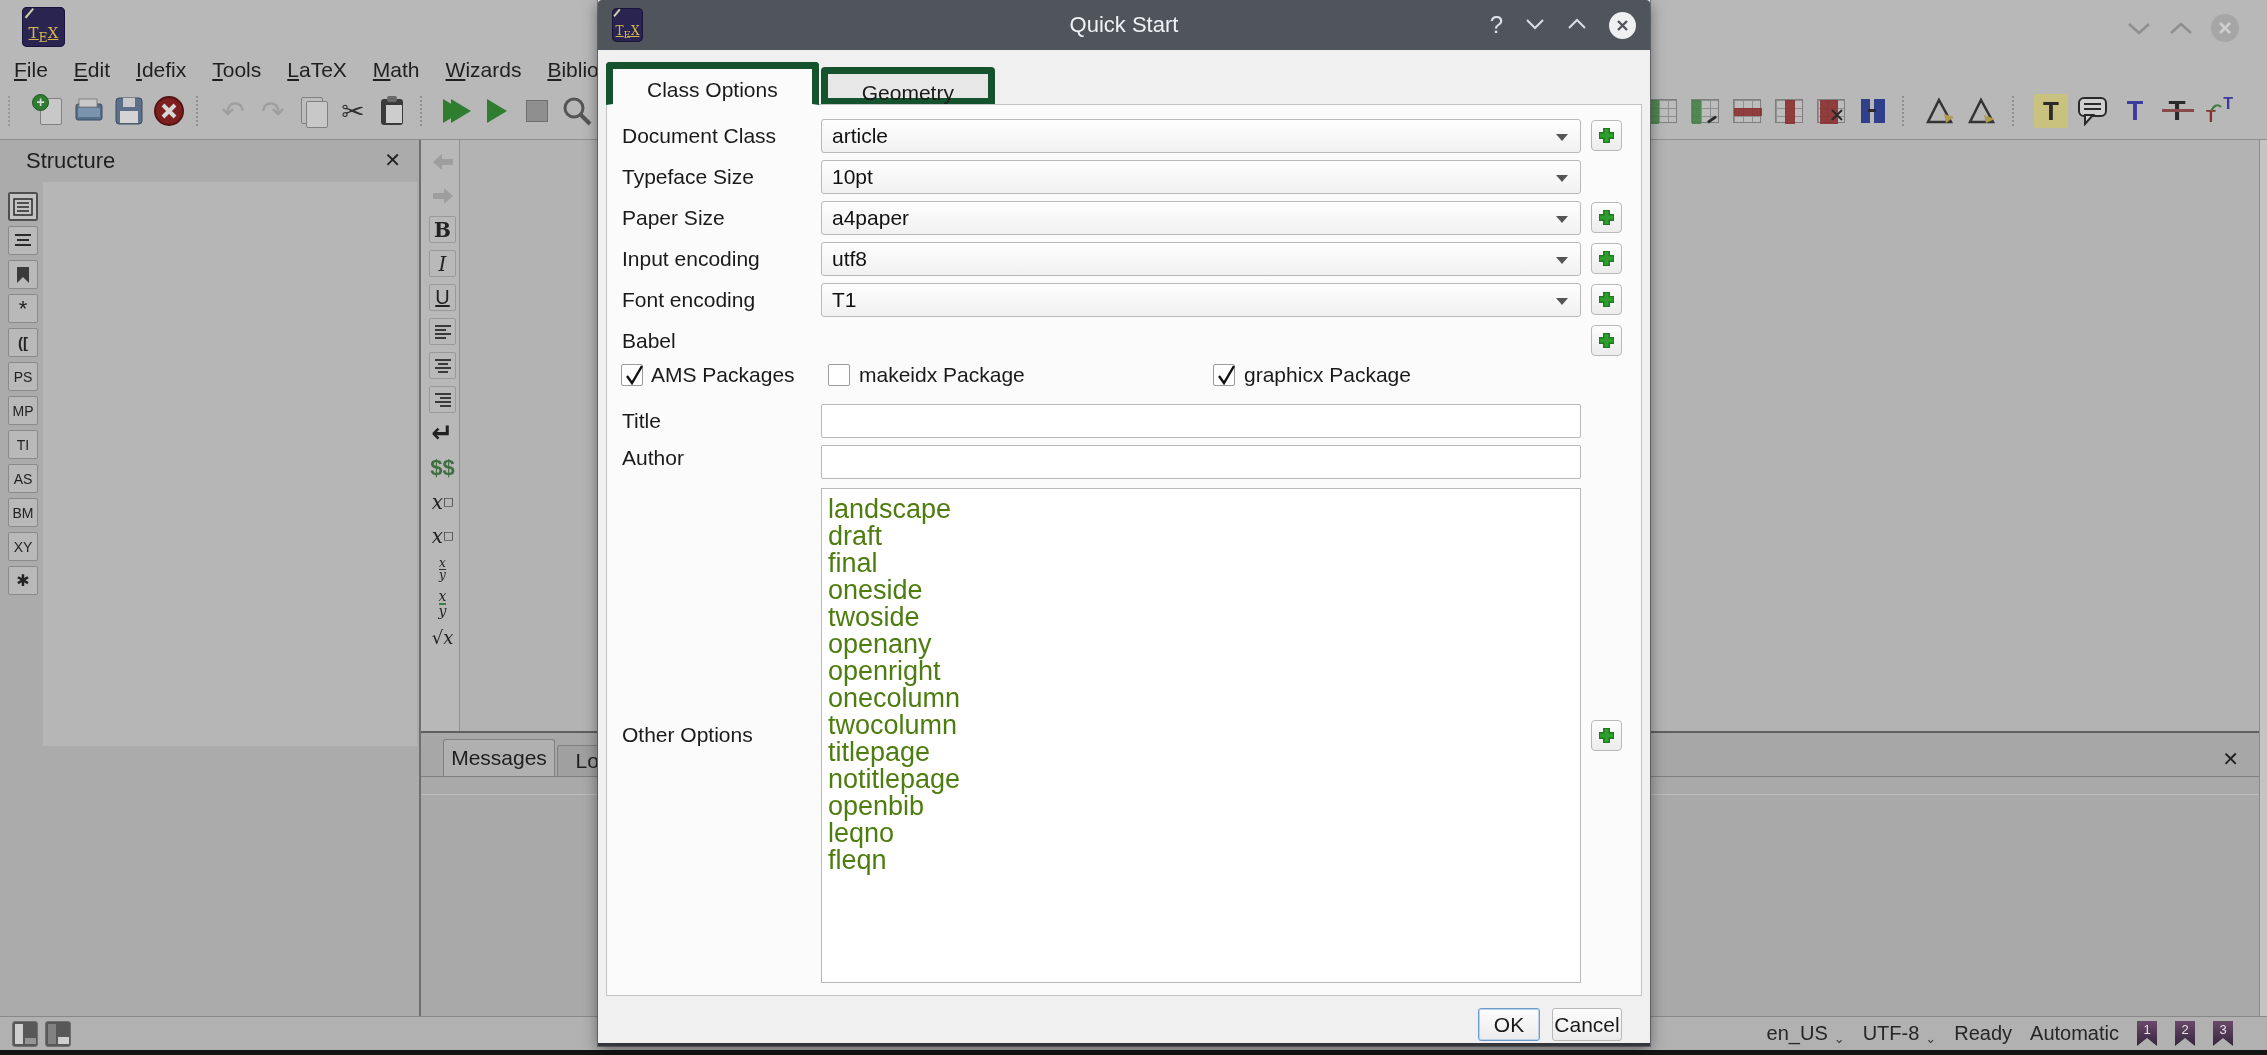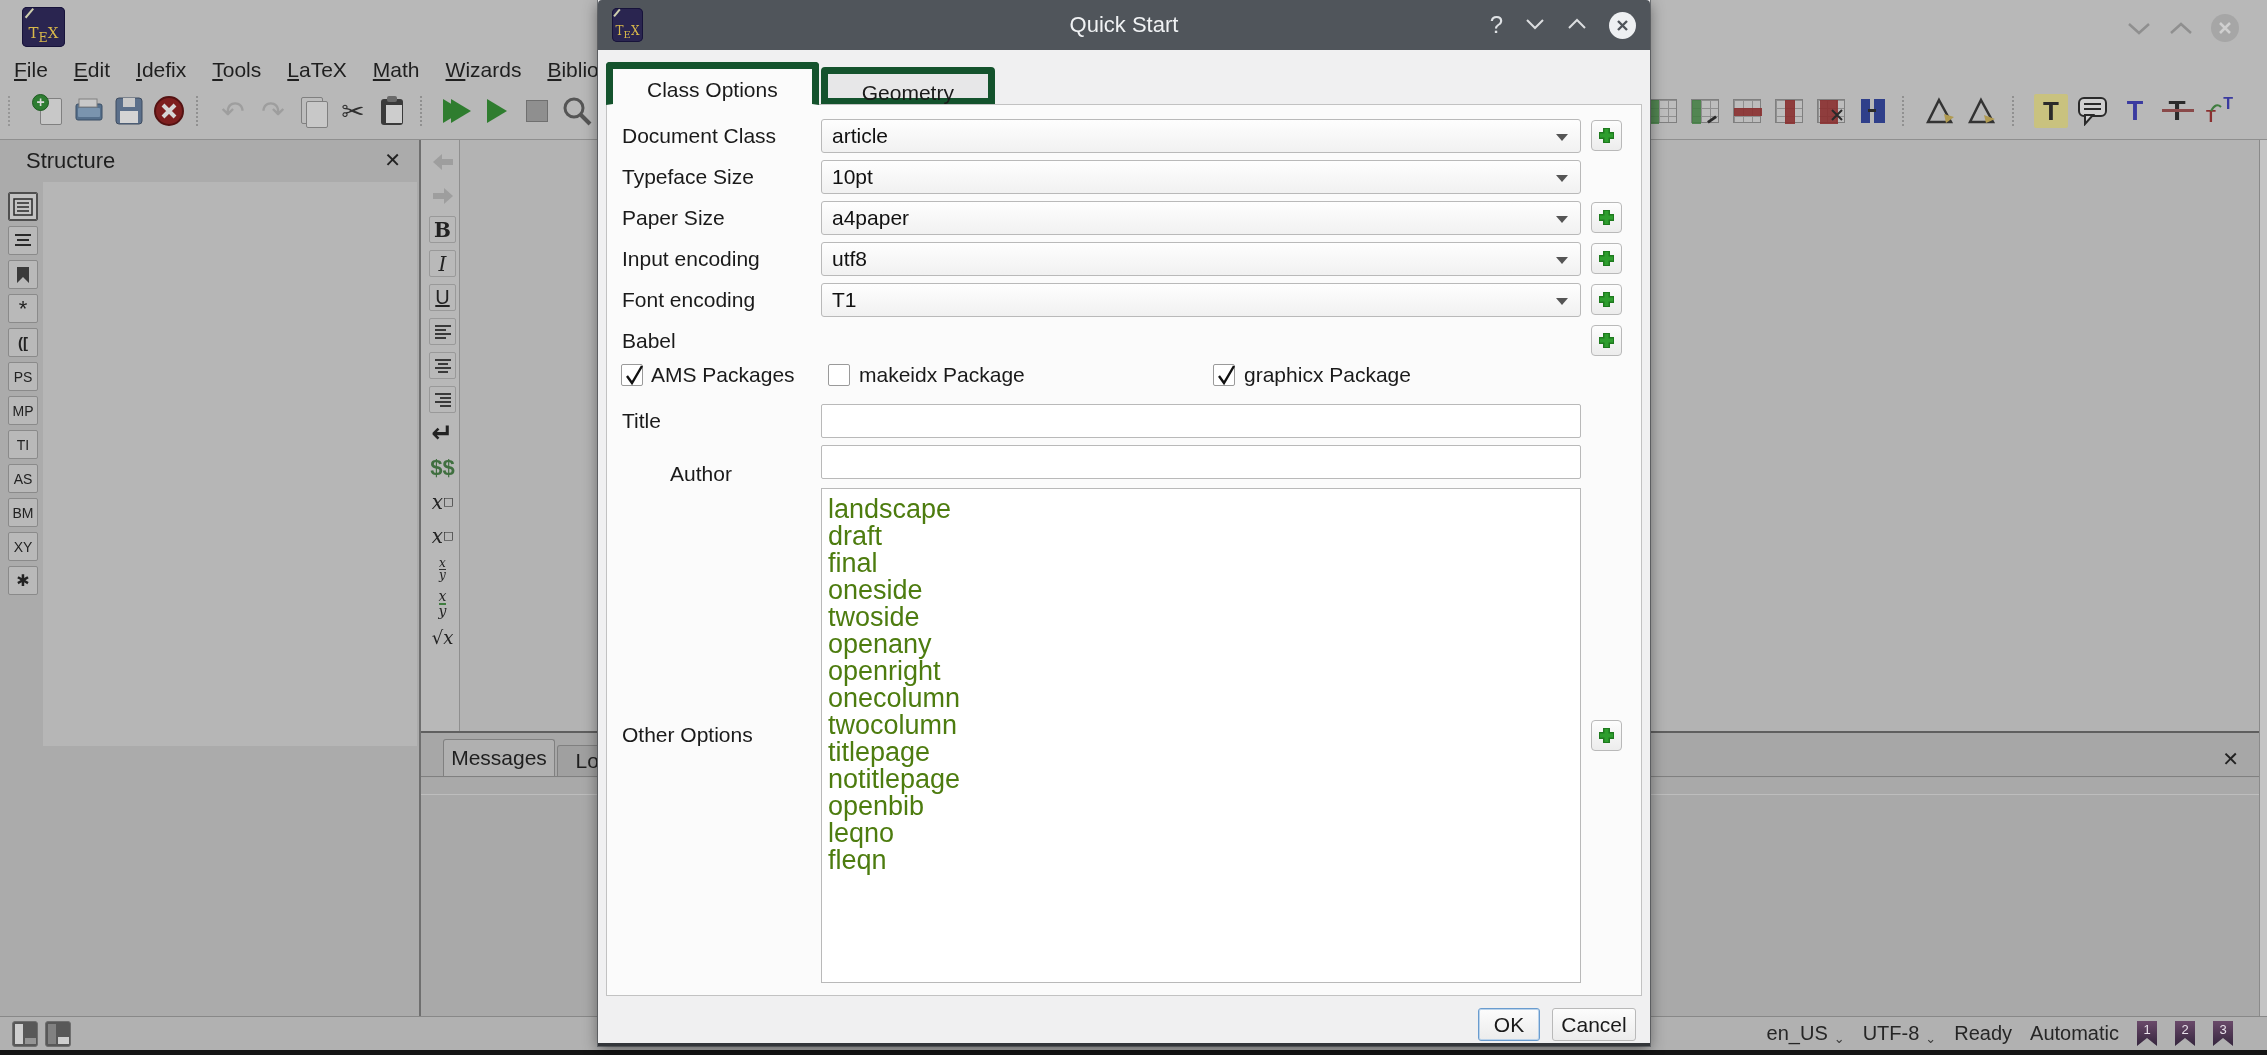--- a/index.html
+++ b/index.html
@@ -3,21 +3,21 @@
 <meta charset="utf-8">
 <style>
   * { margin:0; padding:0; box-sizing:border-box; }
   html,body { background:#888; }
   body { font-family:"Liberation Sans","DejaVu Sans",sans-serif; }
   .screen { position:relative; width:2267px; height:1055px; overflow:hidden; background:#b8b8b8; }
 
   
   .main-titlebar { position:absolute; left:0; top:0; width:2267px; height:52px; }
   .app-logo { position:absolute; border-radius:5px; background:#2a2550; box-shadow:inset 0 0 0 1px #17133a; color:#d8b84a; font-family:"DejaVu Serif",serif; text-align:center; }
-  .app-logo .tex { position:absolute; left:0; right:0; bottom:2px; font-size:15px; letter-spacing:0; }
+  .app-logo .tex { position:absolute; left:0; right:0; bottom:2px; font-size:15px; letter-spacing:0;text-decoration:underline; }
   .app-logo .spark { position:absolute; left:5px; top:4px; width:14px; height:12px; border-left:2px solid #cfcfae; transform:rotate(40deg); }
   .logo-main { left:22px; top:7px; width:43px; height:40px; }
   .winctl { position:absolute; top:14px; display:flex; gap:18px; align-items:center; }
   .winctl svg { display:block; }
   .circle-x { width:28px; height:28px; border-radius:50%; background:#a6a6a6; display:flex; align-items:center; justify-content:center; }
 
   .menubar { position:absolute; left:0; top:52px; width:2267px; height:36px; display:flex; align-items:center; gap:26px; padding-left:14px; font-size:21px; color:#1f1f1f; }
   .menu-item { display:inline-block; }
   .menu-item::first-letter { text-decoration:underline; }
 
@@ -102,21 +102,21 @@
   .cb .box { width:22px; height:22px; background:#fff; border:1px solid #9a9a9a; border-radius:2px; position:relative; }
   .cb .box svg { position:absolute; left:1px; top:-3px; display:none; }
   .cb.checked .box svg { display:block; }
 
   .textinput { position:absolute; left:214px; width:760px; height:34px; border:1px solid #b9b9b9; border-radius:2px; background:#fff; font-size:20px; padding:0 8px; font-family:inherit; }
   .listbox { position:absolute; left:214px; top:383px; width:760px; height:495px; border:1px solid #b9b9b9; background:#fff; padding:7px 0 0 6px; overflow:hidden; }
   .listbox .opt { font-size:27px; line-height:27px; color:#4d7c0f; }
 
   .dlg-footer-btn { position:absolute; height:33px; border:1px solid #b9b9b9; border-radius:3px; background:linear-gradient(#fcfcfc,#ececec); font-size:21px; color:#1a1a1a; text-align:center; line-height:31px; }
   .btn-ok { left:880px; top:1008px; width:62px; border-color:#6a9ccf; box-shadow:0 0 0 1px #b9d2ea inset; }
-  .btn-cancel { left:954px; top:1008px; width:84px; }
+  .btn-cancel { left:954px; top:1008px; width:70px; }
 
   .plus-svg { display:block; }
 </style>
 </head>
 <body>
 
 <div class="screen">
 
   <div class="main-titlebar">
     <div class="app-logo logo-main">
@@ -536,21 +536,21 @@
               <svg width="24" height="26">
                 <polyline points="4,14 9,21 19,4" fill="none" stroke="#111" stroke-width="2.4"></polyline>
               </svg>
             </span>
           <span>graphicx Package</span>
         </div>
       </div>
 
       <div class="fld-label" style="top:299px;">Title</div>
       <input class="textinput" style="top: 299px;" value="">
-      <div class="fld-label" style="top:352px;margin-left:48px;">Author</div>
+      <div class="fld-label" style="top:336px;">Author</div>
       <input class="textinput" style="top: 340px;" value="">
 
       <div class="fld-label" style="top:613px;">Other Options</div>
       <div class="listbox">
         <div class="opt">landscape</div>
         <div class="opt">draft</div>
         <div class="opt">final</div>
         <div class="opt">oneside</div>
         <div class="opt">twoside</div>
         <div class="opt">openany</div>

